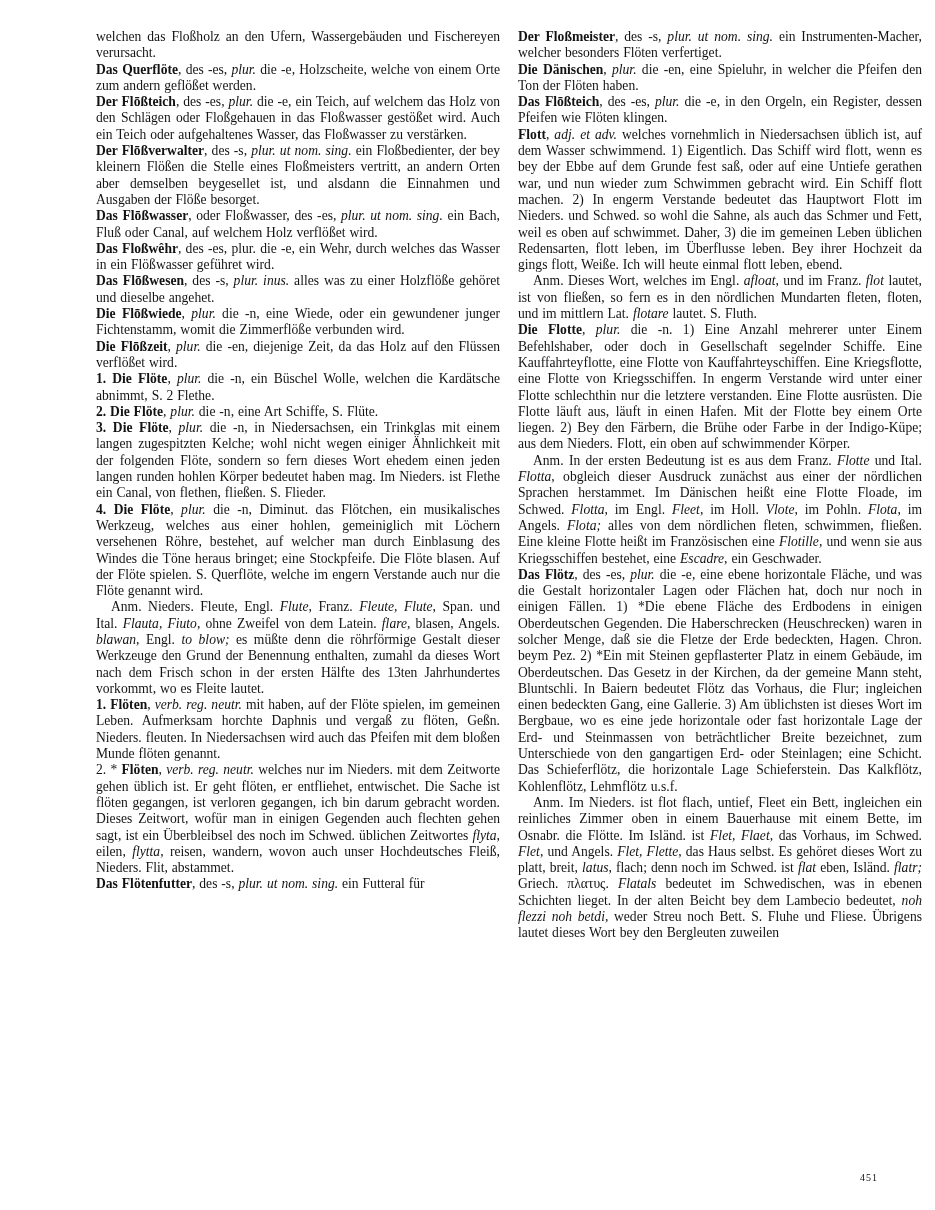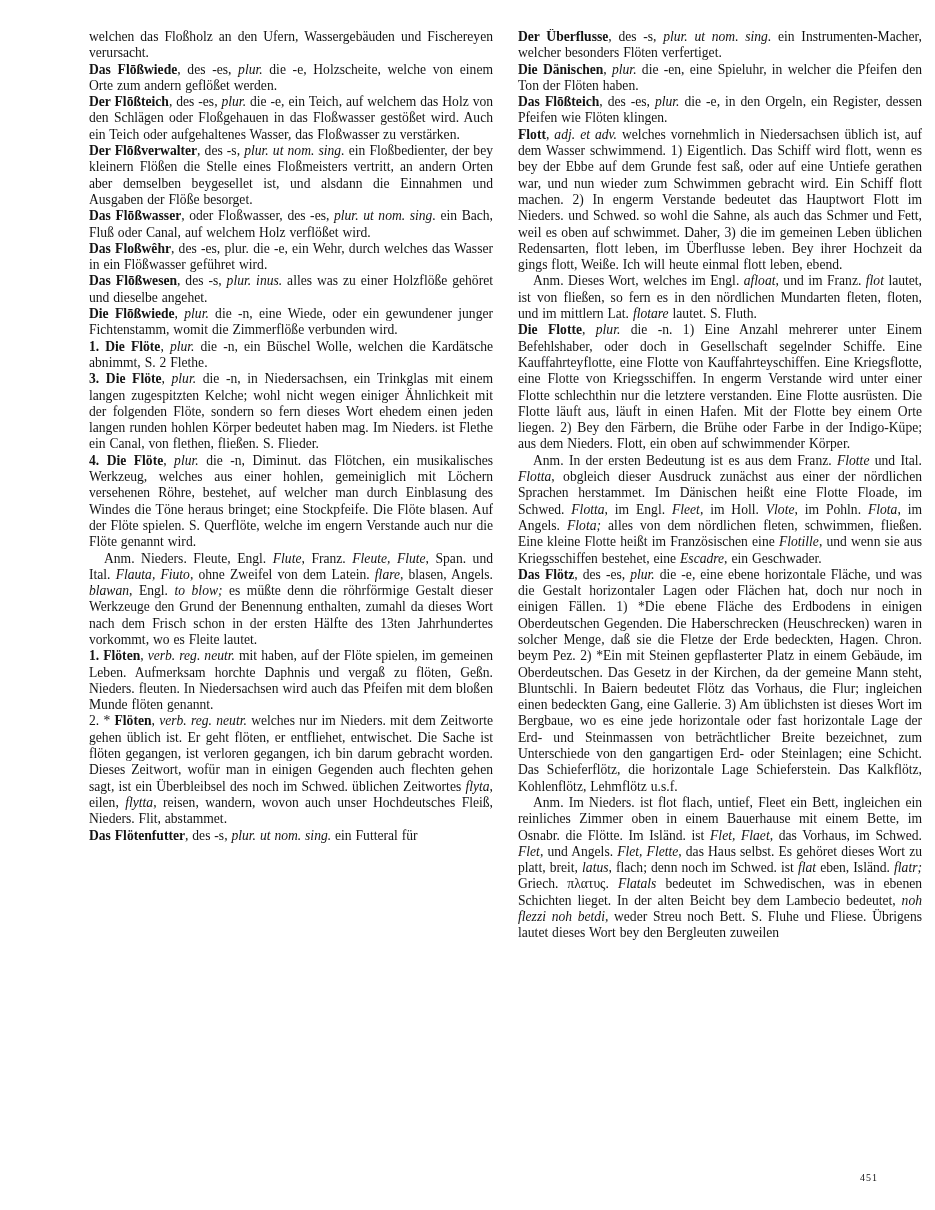--- a/index.html
+++ b/index.html
@@ -20,56 +20,58 @@
     position: absolute;
     top: 29px;
     width: 404px;
     height: 1134px;
     overflow: hidden;
     text-align: justify;
     font-size: 13.6px;
     line-height: 16.3px;
     word-spacing: 0.5px;
   }
-  .col-0 { left: 89px; }
+  .col-0 { left: 96px; }
   .col-1 { left: 518px; }
   .para { margin: 0; padding: 0; text-indent: 0; }
   .para.indent { text-indent: 15px; font-family: Liberation Serif, serif; }
   .para b { font-weight: bold; }
   .para i { font-style: italic; }
   .page-number {
     position: absolute;
     left: 860px; top: 1172px;
     font-size: 10px;
     letter-spacing: 1px;
   }
 </style>
 </head>
 <body>
 
 <div class="page">
   <div class="column col-0">
       <p class="para"><span>welchen das Floßholz an den Ufern, Wassergebäuden und Fischereyen verursacht.</span></p>
-      <p class="para"><b>Das Flōßwiede</b><span>, des -es, </span><i>plur.</i><span> die -e, Holzscheite, welche von einem Orte zum andern geflößet werden.</span></p>
+      <p class="para"><b>Das Querflöte</b><span>, des -es, </span><i>plur.</i><span> die -e, Holzscheite, welche von einem Orte zum andern geflößet werden.</span></p>
       <p class="para"><b>Der Flōßteich</b><span>, des -es, </span><i>plur.</i><span> die -e, ein Teich, auf welchem das Holz von den Schlägen oder Floßgehauen in das Floßwasser gestößet wird. Auch ein Teich oder aufgehaltenes Wasser, das Floßwasser zu verstärken.</span></p>
       <p class="para"><b>Der Flōßverwalter</b><span>, des -s, </span><i>plur. ut nom. sing.</i><span> ein Floßbedienter, der bey kleinern Flößen die Stelle eines Floßmeisters vertritt, an andern Orten aber demselben beygesellet ist, und alsdann die Einnahmen und Ausgaben der Flöße besorget.</span></p>
       <p class="para"><b>Das Flōßwasser</b><span>, oder Floßwasser, des -es, </span><i>plur. ut nom. sing.</i><span> ein Bach, Fluß oder Canal, auf welchem Holz verflößet wird.</span></p>
       <p class="para"><b>Das Floßwêhr</b><span>, des -es, plur. die -e, ein Wehr, durch welches das Wasser in ein Flößwasser geführet wird.</span></p>
       <p class="para"><b>Das Flōßwesen</b><span>, des -s, </span><i>plur. inus.</i><span> alles was zu einer Holzflöße gehöret und dieselbe angehet.</span></p>
       <p class="para"><b>Die Flōßwiede</b><span>, </span><i>plur.</i><span> die -n, eine Wiede, oder ein gewundener junger Fichtenstamm, womit die Zimmerflöße verbunden wird.</span></p>
+      <p class="para"><b>Die Flōßzeit</b><span>, </span><i>plur.</i><span> die -en, diejenige Zeit, da das Holz auf den Flüssen verflößet wird.</span></p>
       <p class="para"><b>1. Die Flöte</b><span>, </span><i>plur.</i><span> die -n, ein Büschel Wolle, welchen die Kardätsche abnimmt, S. 2 Flethe.</span></p>
+      <p class="para"><b>2. Die Flöte</b><span>, </span><i>plur.</i><span> die -n, eine Art Schiffe, S. Flüte.</span></p>
       <p class="para"><b>3. Die Flöte</b><span>, </span><i>plur.</i><span> die -n, in Niedersachsen, ein Trinkglas mit einem langen zugespitzten Kelche; wohl nicht wegen einiger Ähnlichkeit mit der folgenden Flöte, sondern so fern dieses Wort ehedem einen jeden langen runden hohlen Körper bedeutet haben mag. Im Nieders. ist Flethe ein Canal, von flethen, fließen. S. Flieder.</span></p>
       <p class="para"><b>4. Die Flöte</b><span>, </span><i>plur.</i><span> die -n, Diminut. das Flötchen, ein musikalisches Werkzeug, welches aus einer hohlen, gemeiniglich mit Löchern versehenen Röhre, bestehet, auf welcher man durch Einblasung des Windes die Töne heraus bringet; eine Stockpfeife. Die Flöte blasen. Auf der Flöte spielen. S. Querflöte, welche im engern Verstande auch nur die Flöte genannt wird.</span></p>
       <p class="para indent"><span>Anm. Nieders. Fleute, Engl. </span><i>Flute</i><span>, Franz. </span><i>Fleute, Flute</i><span>, Span. und Ital. </span><i>Flauta, Fiuto</i><span>, ohne Zweifel von dem Latein. </span><i>flare</i><span>, blasen, Angels. </span><i>blawan</i><span>, Engl. </span><i>to blow;</i><span> es müßte denn die röhrförmige Gestalt dieser Werkzeuge den Grund der Benennung enthalten, zumahl da dieses Wort nach dem Frisch schon in der ersten Hälfte des 13ten Jahrhundertes vorkommt, wo es Fleite lautet.</span></p>
       <p class="para"><b>1. Flöten</b><span>, </span><i>verb. reg. neutr.</i><span> mit haben, auf der Flöte spielen, im gemeinen Leben. Aufmerksam horchte Daphnis und vergaß zu flöten, Geßn. Nieders. fleuten. In Niedersachsen wird auch das Pfeifen mit dem bloßen Munde flöten genannt.</span></p>
       <p class="para"><span>2. * </span><b>Flöten</b><span>, </span><i>verb. reg. neutr.</i><span> welches nur im Nieders. mit dem Zeitworte gehen üblich ist. Er geht flöten, er entfliehet, entwischet. Die Sache ist flöten gegangen, ist verloren gegangen, ich bin darum gebracht worden. Dieses Zeitwort, wofür man in einigen Gegenden auch flechten gehen sagt, ist ein Überbleibsel des noch im Schwed. üblichen Zeitwortes </span><i>flyta</i><span>, eilen, </span><i>flytta</i><span>, reisen, wandern, wovon auch unser Hochdeutsches Fleiß, Nieders. Flit, abstammet.</span></p>
       <p class="para"><b>Das Flötenfutter</b><span>, des -s, </span><i>plur. ut nom. sing.</i><span> ein Futteral für</span></p>
     </div>
   <div class="column col-1">
-      <p class="para"><b>Der Überflusse</b><span>, des -s, </span><i>plur. ut nom. sing.</i><span> ein Instrumenten-Macher, welcher besonders Flöten verfertiget.</span></p>
+      <p class="para"><b>Der Floßmeister</b><span>, des -s, </span><i>plur. ut nom. sing.</i><span> ein Instrumenten-Macher, welcher besonders Flöten verfertiget.</span></p>
       <p class="para"><b>Die Dänischen</b><span>, </span><i>plur.</i><span> die -en, eine Spieluhr, in welcher die Pfeifen den Ton der Flöten haben.</span></p>
       <p class="para"><b>Das Flōßteich</b><span>, des -es, </span><i>plur.</i><span> die -e, in den Orgeln, ein Register, dessen Pfeifen wie Flöten klingen.</span></p>
       <p class="para"><b>Flott</b><span>, </span><i>adj. et adv.</i><span> welches vornehmlich in Niedersachsen üblich ist, auf dem Wasser schwimmend. 1) Eigentlich. Das Schiff wird flott, wenn es bey der Ebbe auf dem Grunde fest saß, oder auf eine Untiefe gerathen war, und nun wieder zum Schwimmen gebracht wird. Ein Schiff flott machen. 2) In engerm Verstande bedeutet das Hauptwort Flott im Nieders. und Schwed. so wohl die Sahne, als auch das Schmer und Fett, weil es oben auf schwimmet. Daher, 3) die im gemeinen Leben üblichen Redensarten, flott leben, im Überflusse leben. Bey ihrer Hochzeit da gings flott, Weiße. Ich will heute einmal flott leben, ebend.</span></p>
       <p class="para indent"><span>Anm. Dieses Wort, welches im Engl. </span><i>afloat</i><span>, und im Franz. </span><i>flot</i><span> lautet, ist von fließen, so fern es in den nördlichen Mundarten fleten, floten, und im mittlern Lat. </span><i>flotare</i><span> lautet. S. Fluth.</span></p>
       <p class="para"><b>Die Flotte</b><span>, </span><i>plur.</i><span> die -n. 1) Eine Anzahl mehrerer unter Einem Befehlshaber, oder doch in Gesellschaft segelnder Schiffe. Eine Kauffahrteyflotte, eine Flotte von Kauffahrteyschiffen. Eine Kriegsflotte, eine Flotte von Kriegsschiffen. In engerm Verstande wird unter einer Flotte schlechthin nur die letztere verstanden. Eine Flotte ausrüsten. Die Flotte läuft aus, läuft in einen Hafen. Mit der Flotte bey einem Orte liegen. 2) Bey den Färbern, die Brühe oder Farbe in der Indigo-Küpe; aus dem Nieders. Flott, ein oben auf schwimmender Körper.</span></p>
       <p class="para indent"><span>Anm. In der ersten Bedeutung ist es aus dem Franz. </span><i>Flotte</i><span> und Ital. </span><i>Flotta</i><span>, obgleich dieser Ausdruck zunächst aus einer der nördlichen Sprachen herstammet. Im Dänischen heißt eine Flotte Floade, im Schwed. </span><i>Flotta</i><span>, im Engl. </span><i>Fleet</i><span>, im Holl. </span><i>Vlote</i><span>, im Pohln. </span><i>Flota</i><span>, im Angels. </span><i>Flota;</i><span> alles von dem nördlichen fleten, schwimmen, fließen. Eine kleine Flotte heißt im Französischen eine </span><i>Flotille</i><span>, und wenn sie aus Kriegsschiffen bestehet, eine </span><i>Escadre</i><span>, ein Geschwader.</span></p>
       <p class="para"><b>Das Flötz</b><span>, des -es, </span><i>plur.</i><span> die -e, eine ebene horizontale Fläche, und was die Gestalt horizontaler Lagen oder Flächen hat, doch nur noch in einigen Fällen. 1) *Die ebene Fläche des Erdbodens in einigen Oberdeutschen Gegenden. Die Haberschrecken (Heuschrecken) waren in solcher Menge, daß sie die Fletze der Erde bedeckten, Hagen. Chron. beym Pez. 2) *Ein mit Steinen gepflasterter Platz in einem Gebäude, im Oberdeutschen. Das Gesetz in der Kirchen, da der gemeine Mann steht, Bluntschli. In Baiern bedeutet Flötz das Vorhaus, die Flur; ingleichen einen bedeckten Gang, eine Gallerie. 3) Am üblichsten ist dieses Wort im Bergbaue, wo es eine jede horizontale oder fast horizontale Lage der Erd- und Steinmassen von beträchtlicher Breite bezeichnet, zum Unterschiede von den gangartigen Erd- oder Steinlagen; eine Schicht. Das Schieferflötz, die horizontale Lage Schieferstein. Das Kalkflötz, Kohlenflötz, Lehmflötz u.s.f.</span></p>
       <p class="para indent"><span>Anm. Im Nieders. ist flot flach, untief, Fleet ein Bett, ingleichen ein reinliches Zimmer oben in einem Bauerhause mit einem Bette, im Osnabr. die Flötte. Im Isländ. ist </span><i>Flet, Flaet</i><span>, das Vorhaus, im Schwed. </span><i>Flet</i><span>, und Angels. </span><i>Flet, Flette</i><span>, das Haus selbst. Es gehöret dieses Wort zu platt, breit, </span><i>latus</i><span>, flach; denn noch im Schwed. ist </span><i>flat</i><span> eben, Isländ. </span><i>flatr;</i><span> Griech. πλατυς. </span><i>Flatals</i><span> bedeutet im Schwedischen, was in ebenen Schichten lieget. In der alten Beicht bey dem Lambecio bedeutet, </span><i>noh flezzi noh betdi</i><span>, weder Streu noch Bett. S. Fluhe und Fliese. Übrigens lautet dieses Wort bey den Bergleuten zuweilen</span></p>
     </div>
   <div class="page-number">451</div>

